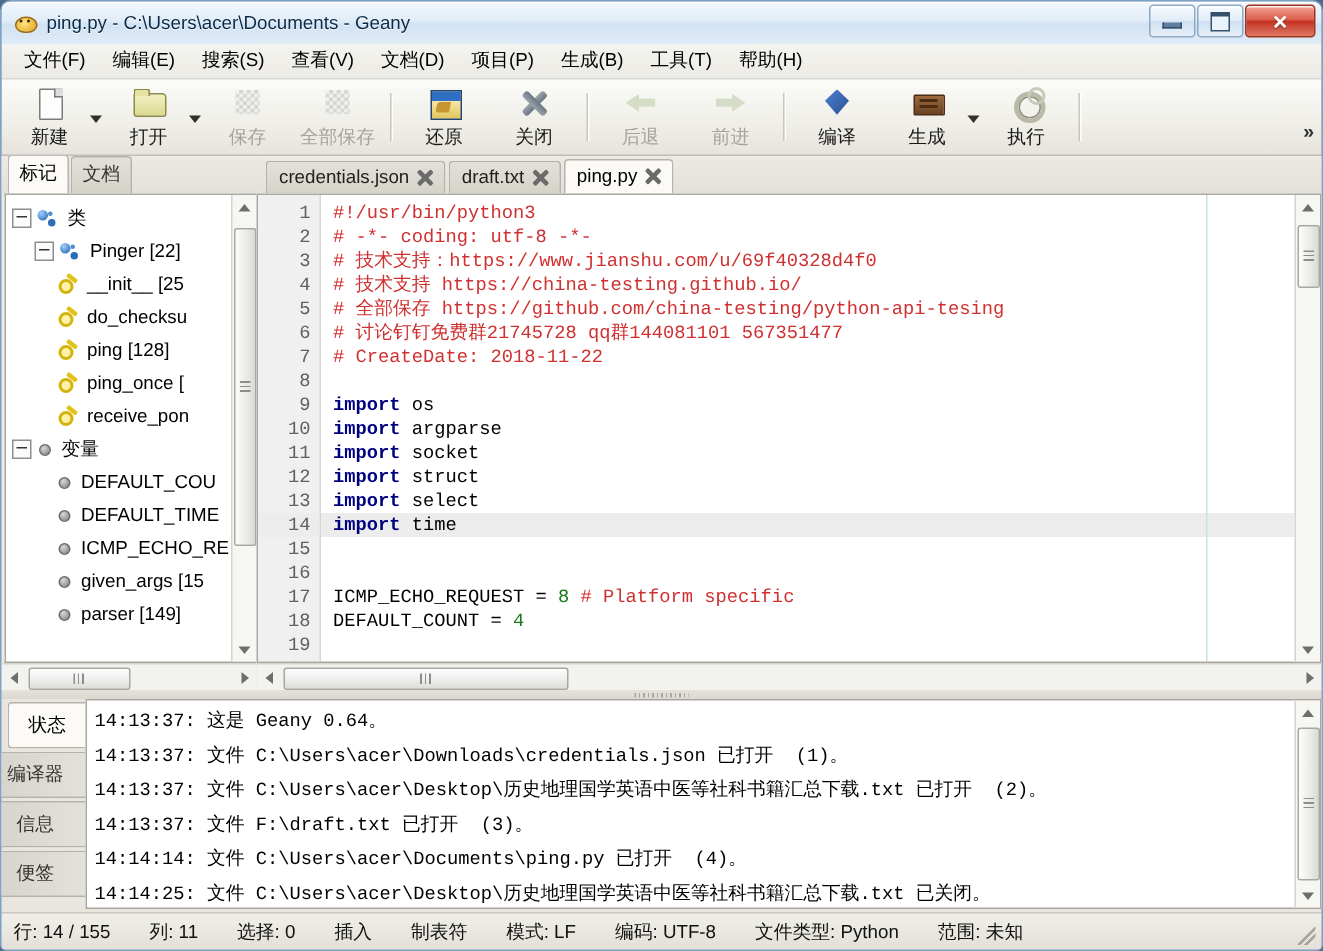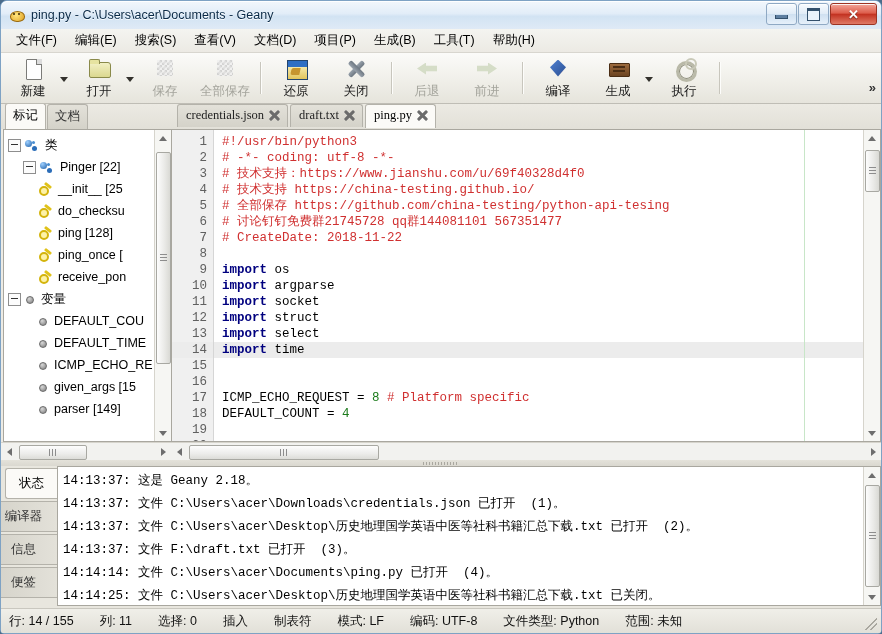--- a/index.html
+++ b/index.html
@@ -512,24 +512,23 @@
     flex: 1 1 auto;
     display: flex;
     flex-direction: column;
     min-width: 0;
     background: #e8e6de;
   }
   .edit-tabs {
     flex: 0 0 25px;
     height: 25px;
     display: flex;
-    align-items: flex-start;
+    align-items: flex-end;
     background: linear-gradient(to bottom, #eceae3, #e2e0d8);
     padding-left: 6px;
-    font-family: Liberation Serif, serif;
   }
   .etab {
     display: flex;
     align-items: center;
     gap: 5px;
     padding: 3px 7px 4px 8px;
     font-size: 12.5px;
     border: 1px solid #b4b2aa;
     border-bottom: none;
     border-radius: 3px 3px 0 0;
@@ -1063,21 +1062,21 @@
     <div class="lower">
       <div class="msg-wrap">
         <div class="msg-tabs">
           <div class="mtab active">状态</div>
           <div class="mtab">编译器</div>
           <div class="mtab">信息</div>
           <div class="mtab">便签</div>
         </div>
         <div class="msg-list">
           <div class="msg-lines">
-            <div class="mline">14:13:37: 这是 Geany 2.18。</div>
+            <div class="mline">14:13:37: 这是 Geany 0.64。</div>
             <div class="mline">14:13:37: 文件 C:\Users\acer\Downloads\credentials.json 已打开  (1)。</div>
             <div class="mline">14:13:37: 文件 C:\Users\acer\Desktop\历史地理国学英语中医等社科书籍汇总下载.txt 已打开  (2)。</div>
             <div class="mline">14:13:37: 文件 F:\draft.txt 已打开  (3)。</div>
             <div class="mline">14:14:14: 文件 C:\Users\acer\Documents\ping.py 已打开  (4)。</div>
             <div class="mline">14:14:25: 文件 C:\Users\acer\Desktop\历史地理国学英语中医等社科书籍汇总下载.txt 已关闭。</div>
           </div>
           <div class="vscroll">
             <div class="sb-arrow">
                 <div class="tri-up"></div>
               </div>

